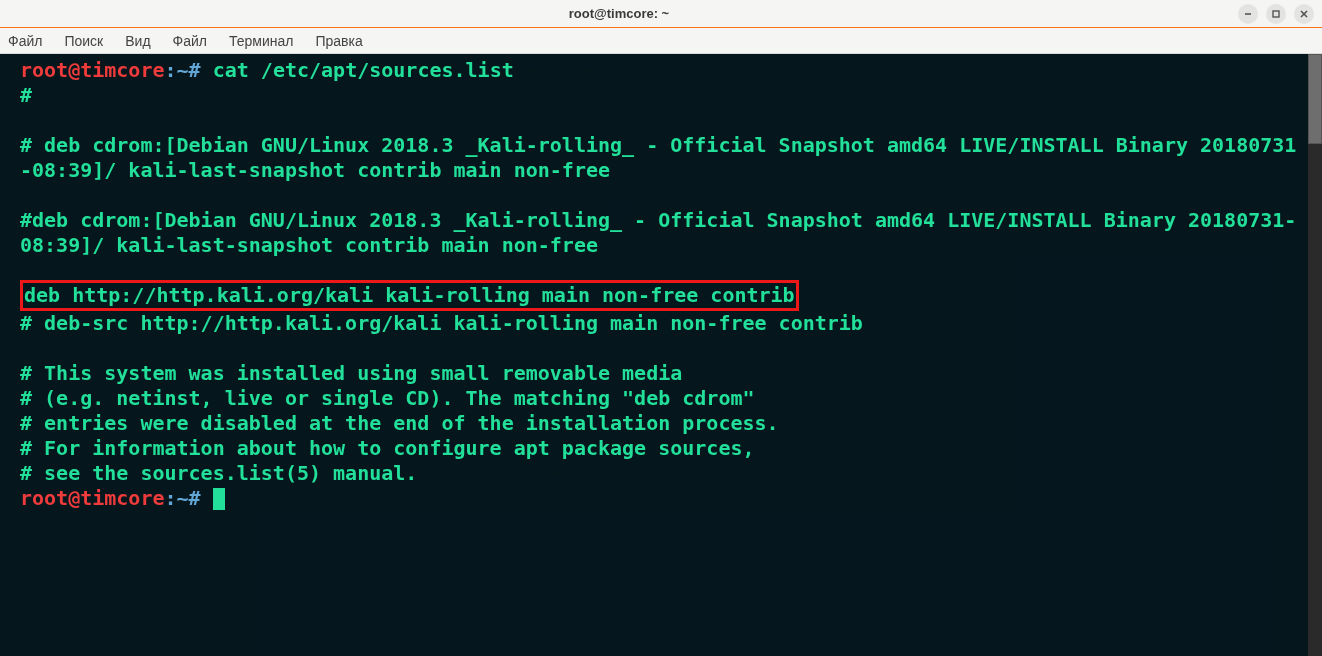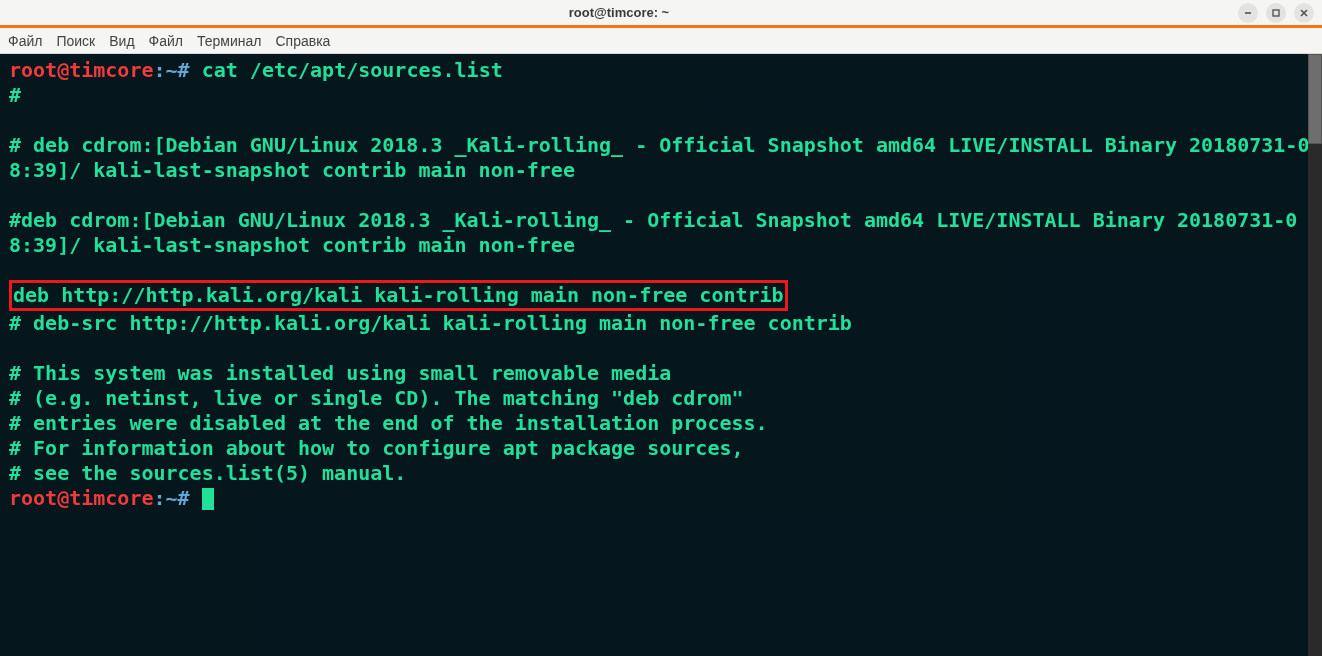--- a/index.html
+++ b/index.html
@@ -3,28 +3,28 @@
 <meta charset="utf-8">
 <style>
 * { margin:0; padding:0; box-sizing:border-box; }
 body { width:1322px; height:656px; background:#02121a; font-family:sans-serif; overflow:hidden; position:relative; }
 
 
 .bg-art { position:absolute; inset:0; pointer-events:none; opacity:.15; }
 .bg-art svg { position:absolute; left:260px; top:40px; }
 
 .window { position:relative; width:1322px; height:656px; background:transparent; }
-.titlebar { height:28px; background:#f5f5f4; display:flex; align-items:center; padding:0 8px; border-bottom:3px solid #f97316; font-size:13px; color:#3b3b3b; }
+.titlebar { height:28px; background:#f5f5f4; display:flex; align-items:center; padding:0 8px; border-bottom:1px solid #f97316; font-size:13px; color:#3b3b3b; }
 .titlebar .title { flex:1; text-align:center; font-weight:600; }
 .titlebar .win-btn { width:20px; height:20px; border-radius:50%; background:#e3e3e2; margin-left:8px; display:flex; align-items:center; justify-content:center; font-size:10px; color:#555; cursor:pointer; }
 
-.menubar { height:26px; background:#f5f5f4; display:flex; align-items:center; padding:0 8px; gap:14px; font-size:14px; color:#444; border-bottom:1px solid #d9d9d8; }
+.menubar { height:26px; background:#f5f5f4; display:flex; align-items:center; padding:0 8px; gap:22px; font-size:14px; color:#444; border-bottom:1px solid #d9d9d8; }
 .menubar span { cursor:pointer; }
 
-.terminal { position:relative; width:100%; height:calc(656px - 54px); background:rgba(6,22,30,.94); font-family:"DejaVu Sans Mono","Liberation Mono",monospace; font-size:20px; line-height:25px; font-weight:700; padding:4px 9px; color:#22e09a; overflow:hidden; }
+.terminal { position:relative; width:100%; height:calc(656px - 54px); background:rgba(6,22,30,.94); font-family:"DejaVu Sans Mono","Liberation Mono",monospace; font-size:20px; line-height:25px; font-weight:700; padding:4px 20px; color:#22e09a; overflow:hidden; }
 .terminal .scrollbar { position:absolute; right:0; top:0; width:14px; height:100%; background:#2a2a2a; }
 .terminal .scrollbar .thumb { position:absolute; top:0; left:0; right:0; height:90px; background:#6e6e6e; border:1px solid #555; }
 
 .prompt-user { color:#ef3b3b; }
 .prompt-sep  { color:#63a7d6; }
 .prompt-path { color:#63a7d6; }
 .cmd         { color:#22e09a; }
 .out         { color:#22e09a; }
 .highlight   { display:inline-block; border:3px solid #ef1818; padding:0 1px; margin-top:-3px; }
 .cursor      { display:inline-block; width:12px; height:22px; background:#22e09a; vertical-align:text-bottom; }
@@ -66,21 +66,21 @@
         </svg>
     </span>
   </div>
 
   <div class="menubar">
     <span>Файл</span>
     <span>Поиск</span>
     <span>Вид</span>
     <span>Файл</span>
     <span>Терминал</span>
-    <span>Справка</span>
+    <span>Правка</span>
   </div>
 
   <div class="terminal">
     <pre class="term-text"><span class="prompt-user">root@timcore</span><span class="prompt-sep">:</span><span class="prompt-path">~</span><span class="prompt-sep">#</span> <span class="cmd">cat /etc/apt/sources.list</span>
 <span class="out">#</span>
 <span class="out"></span>
 <span class="out"># deb cdrom:[Debian GNU/Linux 2018.3 _Kali-rolling_ - Official Snapshot amd64 LIVE/INSTALL Binary 20180731-08:39]/ kali-last-snapshot contrib main non-free</span>
 <span class="out"></span>
 <span class="out">#deb cdrom:[Debian GNU/Linux 2018.3 _Kali-rolling_ - Official Snapshot amd64 LIVE/INSTALL Binary 20180731-08:39]/ kali-last-snapshot contrib main non-free</span>
 <span class="out"></span>

